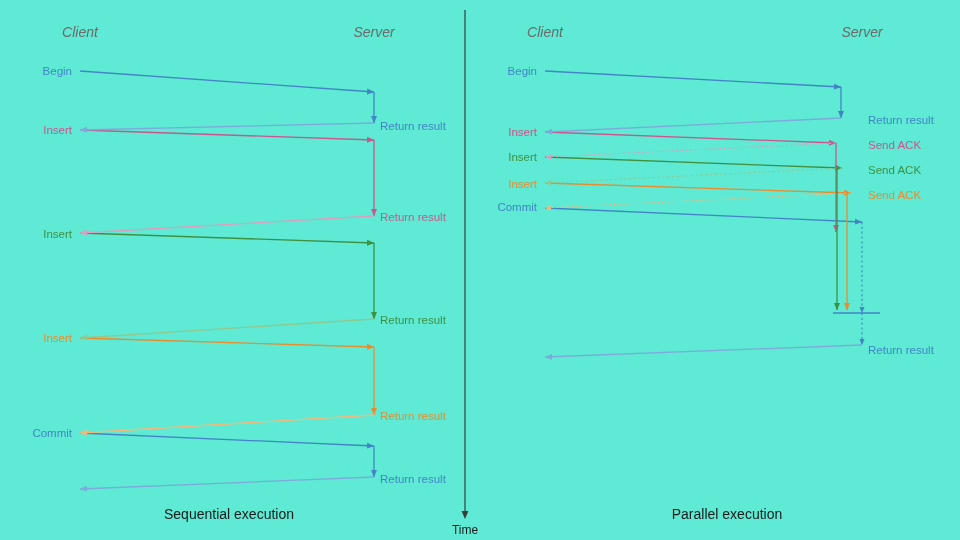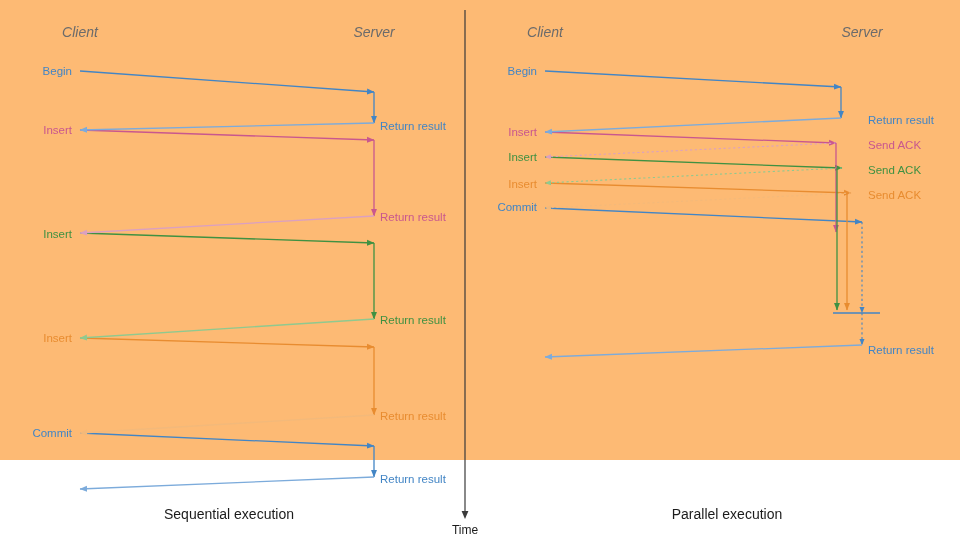--- a/index.html
+++ b/index.html
@@ -1,18 +1,18 @@
 <!DOCTYPE html>
 <html><head>
 <meta charset="utf-8">
 <style>
   html,body{margin:0;padding:0;background:#ffffff;}
   body{width:960px;height:540px;overflow:hidden;
        font-family:"Liberation Sans","DejaVu Sans",sans-serif;}
-  #stage{position:relative;width:960px;height:460px;background:#fdba74;}
+  #stage{position:relative;width:960px;height:540px;background:#5eead4;}
   svg{position:absolute;left:0;top:0;width:960px;height:540px;}
   text{font-family:"Liberation Sans","DejaVu Sans",sans-serif;}
   .lane-title{font-size:14px;font-style:italic;fill:#6b6b6b;}
   .caption{font-size:14px;fill:#1b1b1b;}
   .axis-label{font-size:12px;fill:#1b1b1b;}
   .msg{font-size:11.5px;}
   .msg-r{font-size:11.5px;}
 </style>
 </head>
 <body>

